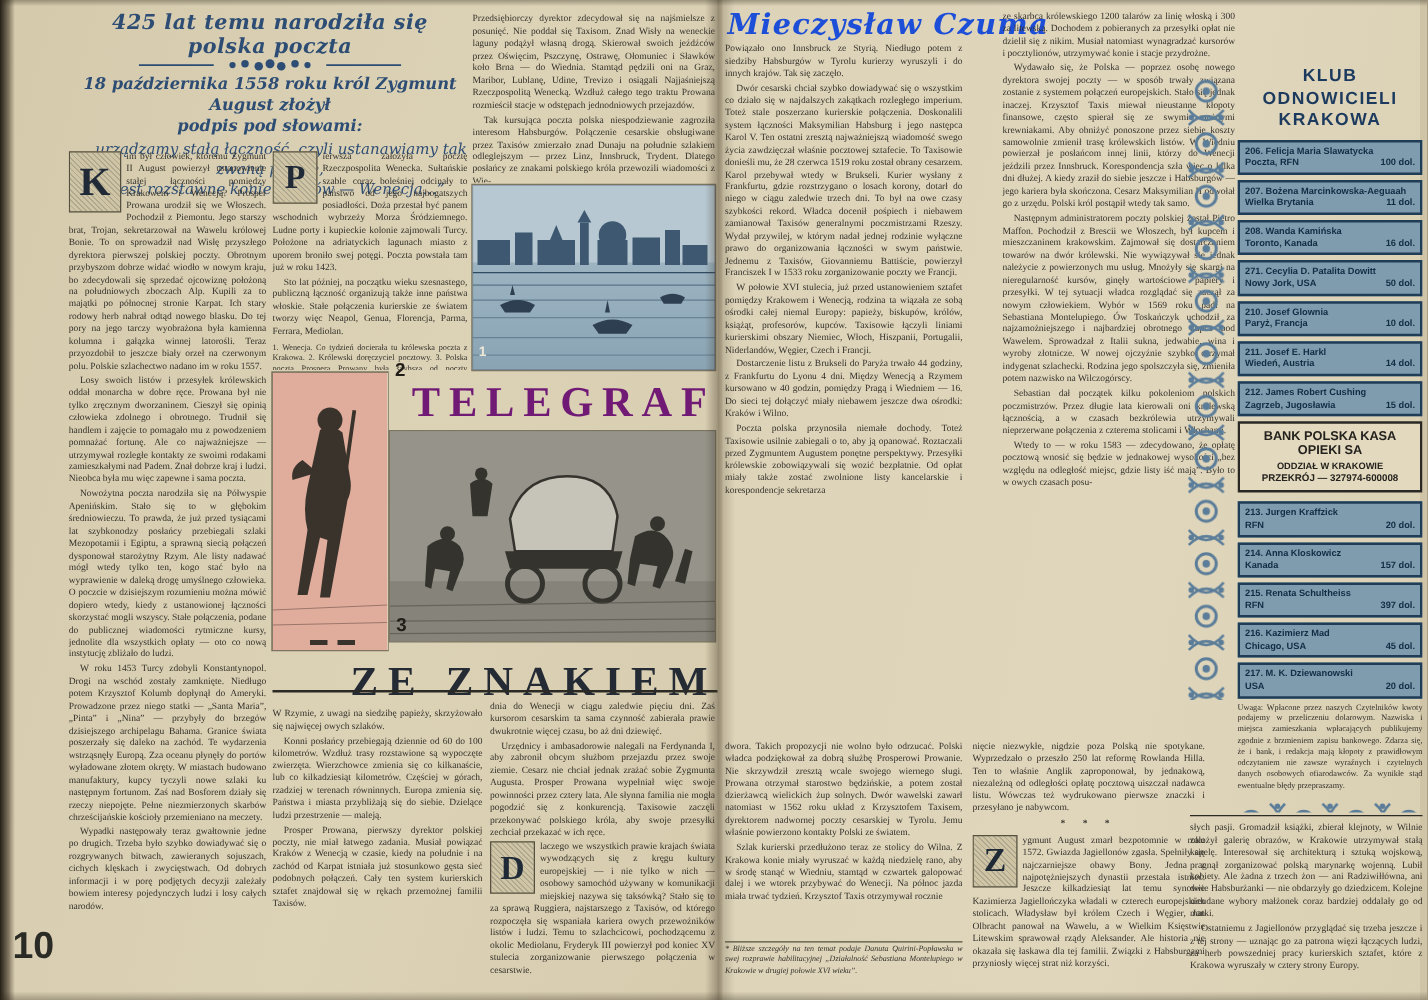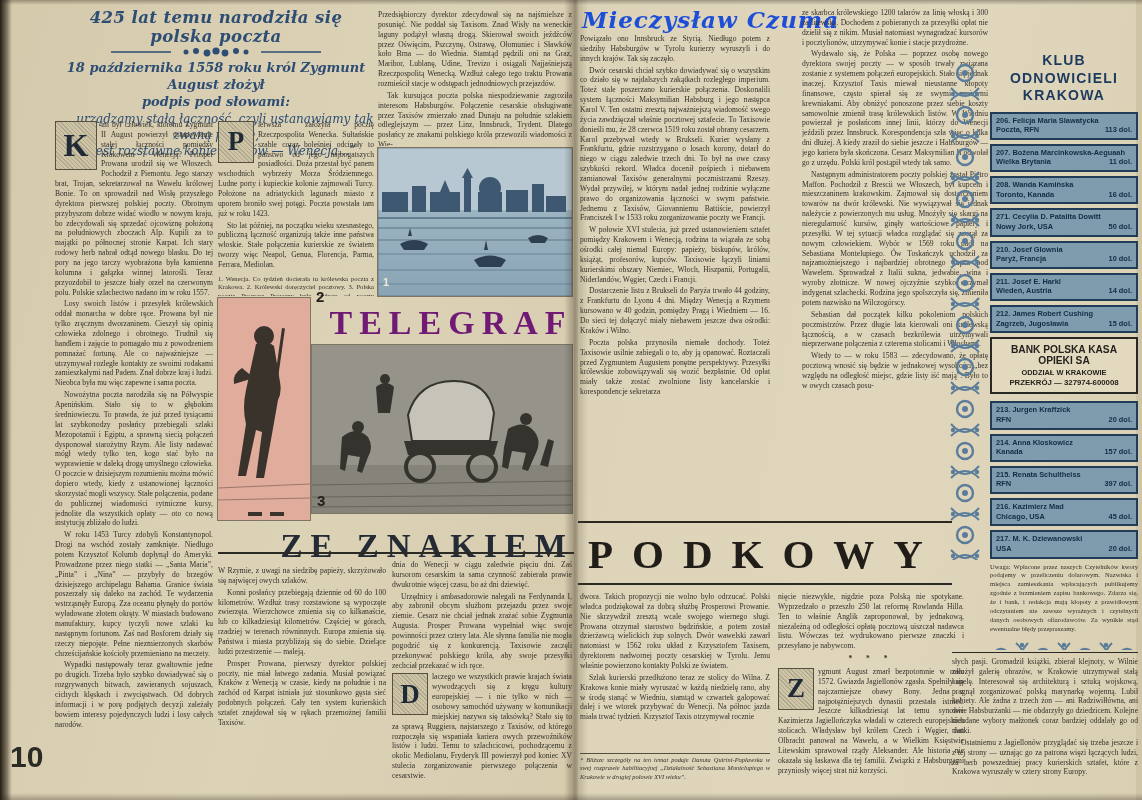--- a/index.html
+++ b/index.html
@@ -246,21 +246,20 @@
           <circle cx="17" cy="11" r="3" fill="#5b7d99"></circle>
           <path d="M3 26 q14 16 28 0 M3 38 q14 -14 28 0" fill="none" stroke="#5b7d99" stroke-width="2"></path>
           <circle cx="5" cy="32" r="2.2" fill="#5b7d99"></circle>
             <circle cx="29" cy="32" r="2.2" fill="#5b7d99"></circle>
         </pattern>
       </defs>
       <rect width="34" height="498" fill="url(#ornv)"></rect>
     </svg>
   </div>
 
-  <div class="podkowy">PODKOWY</div>
 
   <div class="col" style="left:580px;top:592px;width:190px;height:158px;">
     <p class="para nofirst">dwora. Takich propozycji nie wolno było odrzucać. Polski władca podziękował za dobrą służbę Prosperowi Prowanie. Nie skrzywdził zresztą wcale swojego wiernego sługi. Prowana otrzymał starostwo będzińskie, a potem został dzierżawcą wielickich żup solnych. Dwór wawelski zawarł natomiast w 1562 roku układ z Krzysztofem Taxisem, dyrektorem nadwornej poczty cesarskiej w Tyrolu. Jemu właśnie powierzono kontakty Polski ze światem.</p>
     <p class="para">Szlak kurierski przedłużono teraz ze stolicy do Wilna. Z Krakowa konie miały wyruszać w każdą niedzielę rano, aby w środę stanąć w Wiedniu, stamtąd w czwartek galopować dalej i we wtorek przybywać do Wenecji. Na północ jazda miała trwać tydzień. Krzysztof Taxis otrzymywał rocznie</p>
   </div>
   <div class="footnote">* Bliższe szczegóły na ten temat podaje Danuta Quirini-Popławska w swej rozprawie habilitacyjnej „Działalność Sebastiana Montelupiego w Krakowie w drugiej połowie XVI wieku”.</div>
 
   <div class="col" style="left:778px;top:592px;width:186px;height:208px;">
     <p class="para nofirst">nięcie niezwykłe, nigdzie poza Polską nie spotykane. Wyprzedzało o przeszło 250 lat reformę Rowlanda Hilla. Ten to właśnie Anglik zaproponował, by jednakową, niezależną od odległości opłatę pocztową uiszczał nadawca listu. Wówczas też wydrukowano pierwsze znaczki i przesyłano je nabywcom.</p>
     <div class="sep-stars">* * *</div>
@@ -275,21 +274,21 @@
   <div class="sidebar">
     <div class="s-title">
       <div>KLUB ODNOWICIELI</div>
       <div>KRAKOWA</div>
     </div>
 
     <div class="s-entry">
       <div>206. Felicja Maria Slawatycka</div>
       <div class="e-row">
           <span>Poczta, RFN</span>
-          <span>113 dol.</span>
+          <span>100 dol.</span>
         </div>
     </div>
     <div class="s-entry">
       <div>207. Bożena Marcinkowska-Aeguaah</div>
       <div class="e-row">
           <span>Wielka Brytania</span>
           <span>11 dol.</span>
         </div>
     </div>
     <div class="s-entry">

